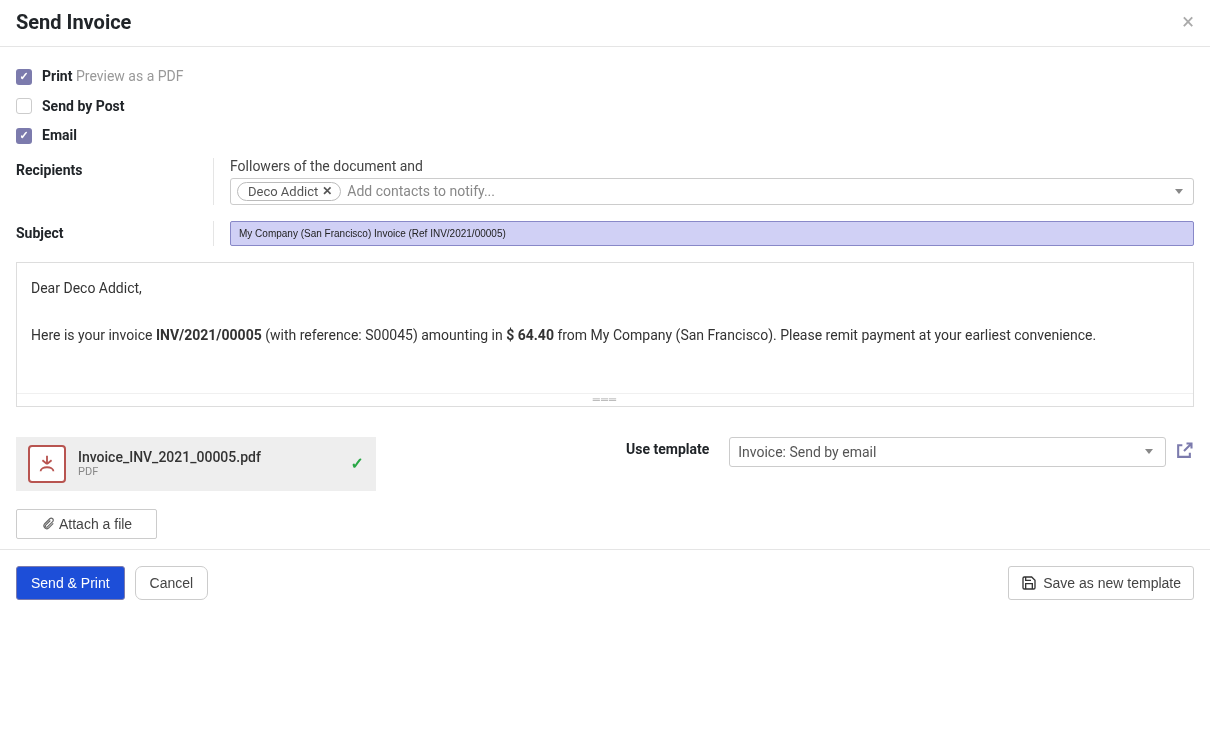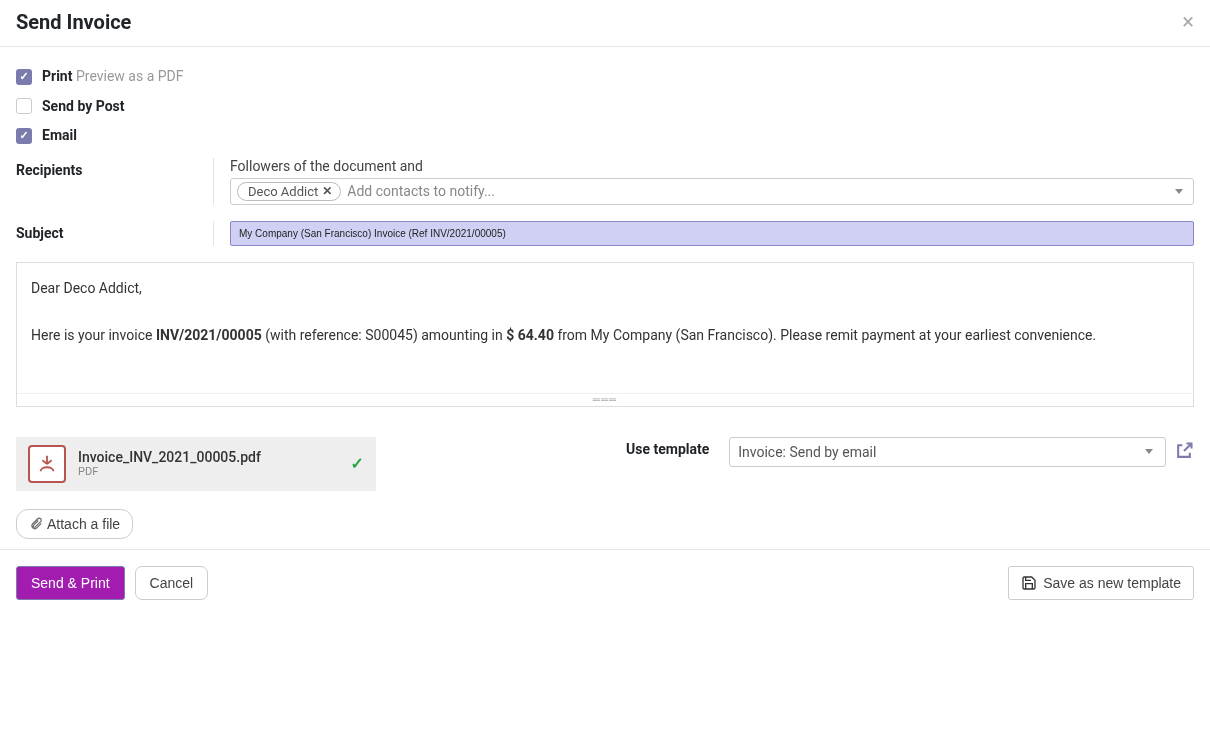--- a/index.html
+++ b/index.html
@@ -224,22 +224,22 @@
     text-transform: uppercase;
   }
   .att-check {
     color: #28a745;
     font-size: 16px;
     font-weight: bold;
   }
   .attach-btn {
     border: 1px solid #ccc;
     background: #fff;
-    padding: 6px 12px;
-    border-radius: 12px;
+    padding: 6px 24px;
+    border-radius: 2px;
     cursor: pointer;
     font-size: 14px;
     color: #444;
     display: inline-flex;
     align-items: center;
     gap: 4px;
   }
   .template-label {
     font-weight: 700;
     white-space: nowrap;
@@ -272,21 +272,21 @@
     padding: 16px;
     display: flex;
     justify-content: space-between;
     align-items: center;
   }
   .footer-left {
     display: flex;
     gap: 10px;
   }
   .btn-primary {
-    background: #a21caf;
+    background: #1d4ed8;
     color: #fff;
     border: 1px solid #7c7bad;
     padding: 8px 14px;
     border-radius: 3px;
     font-size: 14px;
     cursor: pointer;
   }
   .btn-secondary {
     background: #fff;
     border: 1px solid #ccc;

